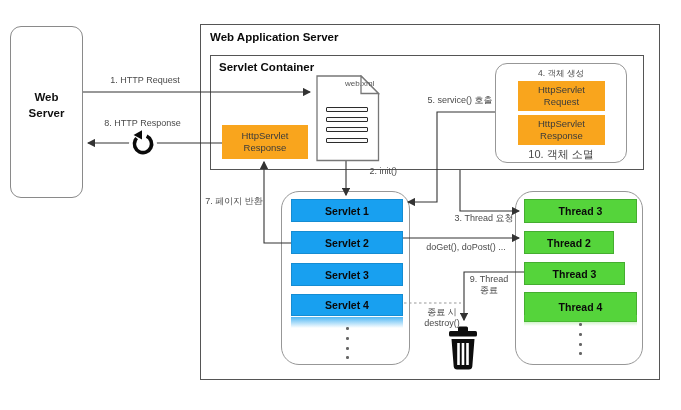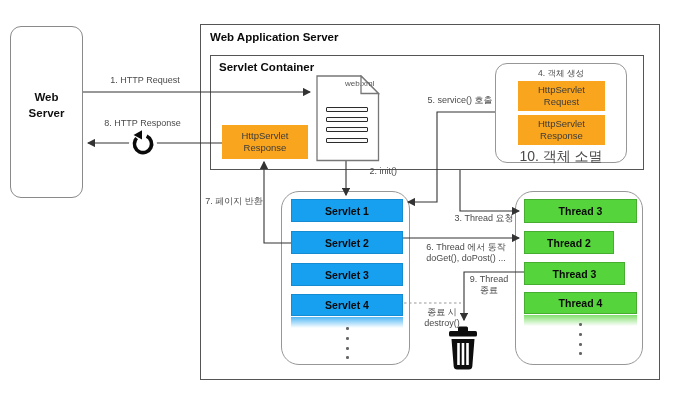--- a/index.html
+++ b/index.html
@@ -85,38 +85,38 @@
   <div style="text-align:center;margin-top:4px;font-size:8.5px;color:#4a4a4a;">4. 객체 생성</div>
 </div>
 <div class="orangebox" style="left:518px;top:81px;width:87px;height:30px;">
   <div>HttpServlet</div>
   <div>Request</div>
 </div>
 <div class="orangebox" style="left:518px;top:115px;width:87px;height:30px;">
   <div>HttpServlet</div>
   <div>Response</div>
 </div>
-<div class="lbl" style="left:495px;top:148px;width:132px;font-size:14px;">10. 객체 소멸</div>
+<div class="lbl" style="left:495px;top:148px;width:132px;font-size:11px;">10. 객체 소멸</div>
 
 <div class="box rounded" style="left:281px;top:191px;width:129px;height:174px;"></div>
 <div class="item servlet" style="left:291px;top:199px;width:112px;height:23px;">Servlet 1</div>
 <div class="item servlet" style="left:291px;top:231px;width:112px;height:23px;">Servlet 2</div>
 <div class="item servlet" style="left:291px;top:263px;width:112px;height:23px;">Servlet 3</div>
 <div class="item servlet" style="left:291px;top:294px;width:112px;height:22px;">Servlet 4</div>
 <div class="fade-blue" style="left:291px;top:317px;width:112px;height:11px;"></div>
 <div class="dot" style="left:346px;top:327px;"></div>
 <div class="dot" style="left:346px;top:337px;"></div>
 <div class="dot" style="left:346px;top:347px;"></div>
 <div class="dot" style="left:346px;top:356px;"></div>
 
 <div class="box rounded" style="left:515px;top:191px;width:128px;height:174px;"></div>
 <div class="item thread" style="left:524px;top:199px;width:113px;height:24px;">Thread 3</div>
 <div class="item thread" style="left:524px;top:231px;width:90px;height:23px;">Thread 2</div>
 <div class="item thread" style="left:524px;top:262px;width:101px;height:23px;">Thread 3</div>
-<div class="item thread" style="left:524px;top:292px;width:113px;height:22px;">Thread 4</div>
+<div class="item thread" style="left:524px;top:292px;width:113px;height:30px;">Thread 4</div>
 <div class="fade-green" style="left:524px;top:315px;width:113px;height:11px;"></div>
 <div class="dot" style="left:579px;top:323px;"></div>
 <div class="dot" style="left:579px;top:333px;"></div>
 <div class="dot" style="left:579px;top:343px;"></div>
 <div class="dot" style="left:579px;top:352px;"></div>
 
 <svg class="abs icon" style="left:447px;top:324px;" width="32" height="47" viewBox="0 0 32 47">
   <rect x="11" y="2.5" width="10" height="6" rx="1.5" fill="#0d0d0d"></rect>
   <rect x="2" y="7" width="28" height="5.5" rx="1.5" fill="#0d0d0d"></rect>
   <path d="M4.5,15 H27.5 L25.3,42.5 A3.4,3.4 0 0 1 21.9,45.5 H10.1 A3.4,3.4 0 0 1 6.7,42.5 Z" fill="#0d0d0d"></path>
@@ -130,21 +130,20 @@
   <circle cx="15" cy="15" r="8.6" fill="none" stroke="#0a0a0a" stroke-width="3.6" stroke-dasharray="43 11" transform="rotate(-65 15 15)"></circle>
   <path d="M14,1.2 L14,10.6 L5.6,5.9 Z" fill="#0a0a0a"></path>
 </svg>
 
 <div class="lbl" style="left:99px;top:75px;width:92px;">1. HTTP Request</div>
 <div class="lbl" style="left:95px;top:118px;width:95px;">8. HTTP Response</div>
 <div class="lbl" style="left:352px;top:166px;width:45px;text-align:right;">2. init()</div>
 <div class="lbl" style="left:414px;top:95px;width:92px;">5. service() 호출</div>
 <div class="lbl" style="left:448px;top:213px;width:72px;">3. Thread 요청</div>
 <div class="lbl" style="left:410px;top:242px;width:112px;">
-  <div>6. Thread 에서 동작</div>
   <div>doGet(), doPost() ...</div>
 </div>
 <div class="lbl" style="left:204px;top:196px;width:60px;">7. 페이지 반환</div>
 <div class="lbl" style="left:462px;top:274px;width:54px;">
   <div>9. Thread</div>
   <div>종료</div>
 </div>
 <div class="lbl" style="left:414px;top:307px;width:56px;">
   <div>종료 시</div>
   <div>destroy()</div>

